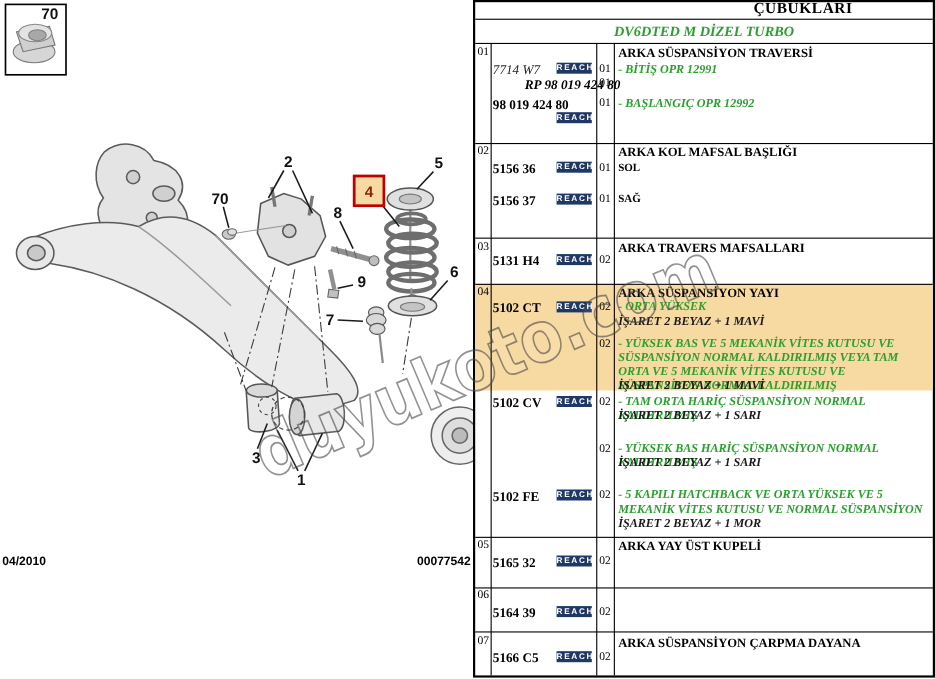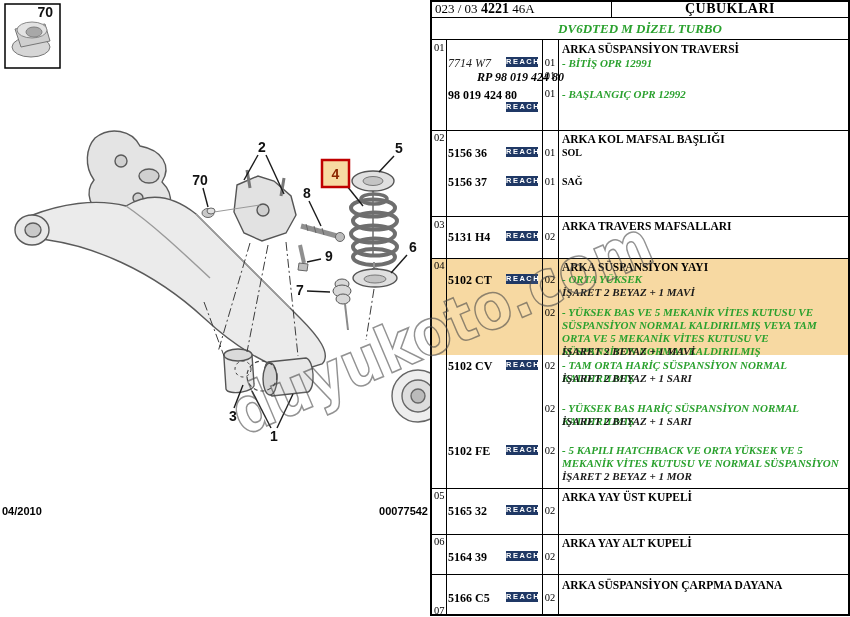--- a/index.html
+++ b/index.html
@@ -168,25 +168,20 @@
       <rect x="322" y="160" width="27" height="27" fill="#f7d9a2" stroke="#c00000" stroke-width="2.5"></rect>
       <text x="335.5" y="179" text-anchor="middle" style="font-family:'Liberation Sans',sans-serif;font-weight:bold;font-size:14px" fill="#8b2500">4</text>
     </g>
   </svg>
 
   <div class="footer-date">04/2010</div>
   <div class="footer-code">00077542</div>
 
   <div id="ptable">
     <div class="thead">
-      <div class="thead-left">
-        <span>023 / 03</span>
-        <span class="bold">4221</span>
-        <span>46A</span>
-      </div>
       <div class="thead-right">ÇUBUKLARI</div>
     </div>
     <div class="modelrow">DV6DTED M DİZEL TURBO</div>
 
     <div class="tbody">
       <div class="hl"></div>
 
       <div class="vline" style="left:14px"></div>
       <div class="vline" style="left:110px"></div>
       <div class="vline" style="left:126px"></div>
@@ -252,26 +247,25 @@
       <div class="desc green" style="top:404px">- 5 KAPILI HATCHBACK VE ORTA YÜKSEK VE 5 MEKANİK VİTES KUTUSU VE NORMAL SÜSPANSİYON</div>
       <div class="note" style="top:430px">İŞARET 2 BEYAZ + 1 MOR</div>
 
       <div class="rownum" style="top:450px">05</div>
       <div class="rtitle" style="top:451px">ARKA YAY ÜST KUPELİ</div>
       <div class="code" style="top:464px">5165 32</div>
       <div class="badge" style="top:465px">REACH</div>
       <div class="qty" style="top:465px">02</div>
 
       <div class="rownum" style="top:496px">06</div>
-      <div class="rtitle" style="top:497px">ARKA YAY ALT KUPELİ</div>
       <div class="code" style="top:510px">5164 39</div>
       <div class="badge" style="top:511px">REACH</div>
       <div class="qty" style="top:511px">02</div>
 
-      <div class="rownum" style="top:565px">07</div>
+      <div class="rownum" style="top:537px">07</div>
       <div class="rtitle" style="top:539px">ARKA SÜSPANSİYON ÇARPMA DAYANA</div>
       <div class="code" style="top:551px">5166 C5</div>
       <div class="badge" style="top:552px">REACH</div>
       <div class="qty" style="top:552px">02</div>
     </div>
   </div>
 
   <svg id="wm" viewBox="0 0 850 617" xmlns="http://www.w3.org/2000/svg">
     <text x="243" y="436" transform="rotate(-23 243 436)" textLength="450" lengthAdjust="spacingAndGlyphs" style="font-family:'DejaVu Sans',sans-serif;font-weight:bold;font-size:64px" fill="rgba(255,255,255,0.12)" stroke="#4a4a4a" stroke-width="1.6" opacity="0.6">duyukoto.com</text>
   </svg>

